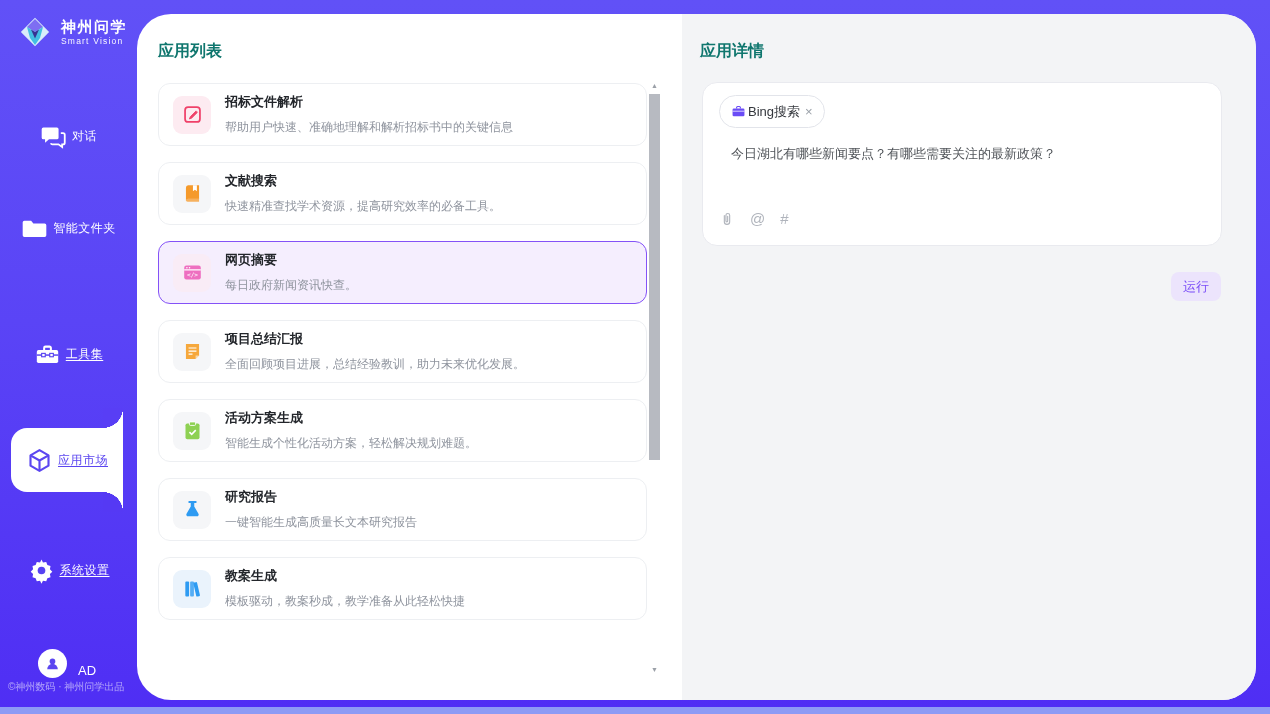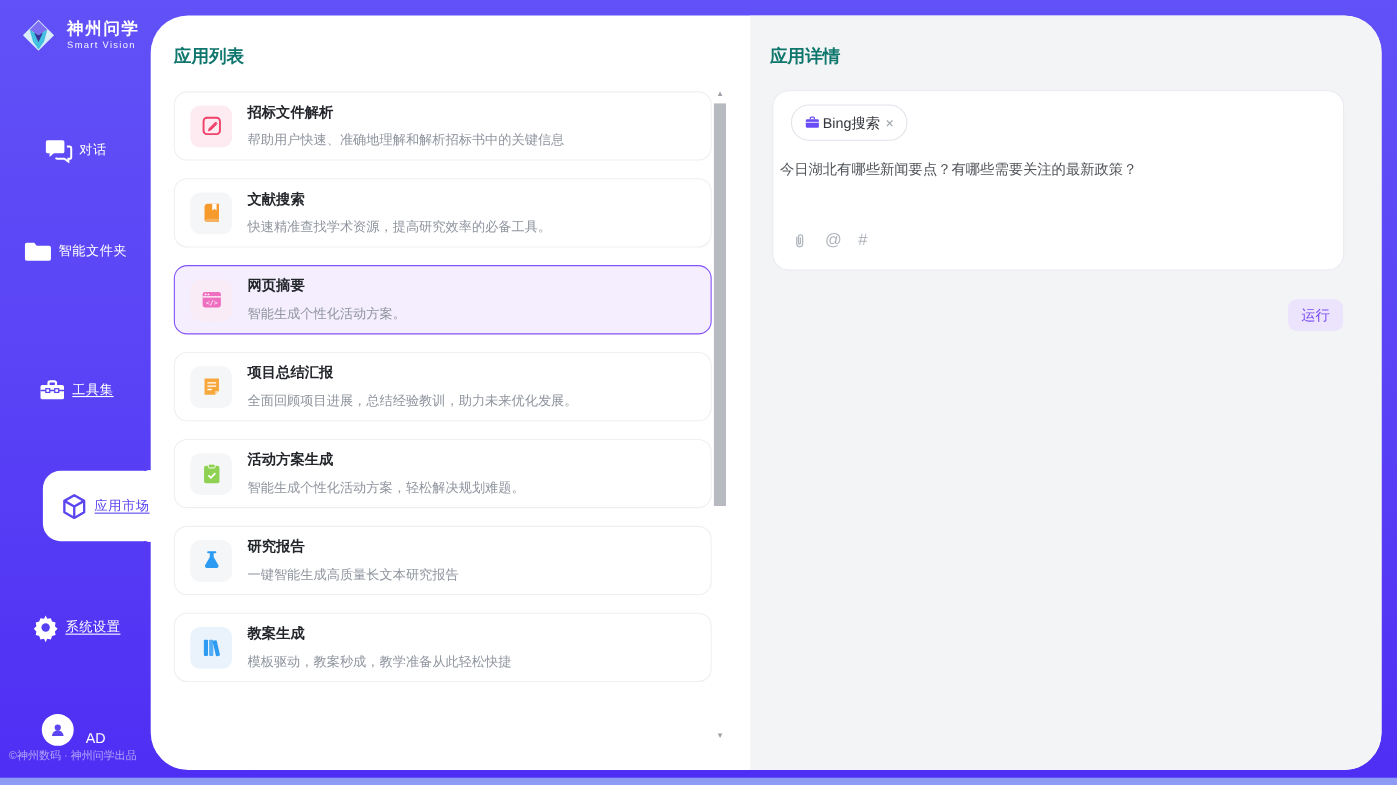--- a/index.html
+++ b/index.html
@@ -14,21 +14,21 @@
   .logo { position:absolute; left:16px; top:13px; display:flex; align-items:center; gap:7px; }
   .logo svg { width:38px; height:38px; }
   .logo-title { font-size:15px; font-weight:bold; letter-spacing:1.5px; line-height:1.15; }
   .logo-sub { font-size:8.5px; letter-spacing:1.2px; opacity:.95; }
   .nav-item { position:absolute; left:0; width:137px; height:64px; display:flex;
               flex-direction:row; align-items:center; justify-content:center; gap:5px;
               color:#fff; cursor:pointer; }
   .nav-item svg { width:27px; height:27px; display:block; }
   .nav-label { font-size:12px; letter-spacing:.5px; }
   .nav-label.u { text-decoration:underline; text-underline-offset:2px; }
-  .nav-item.selected { left:39px; width:112px; background:#fff; border-radius:16px 0 0 16px; color:#5b46f0; }
+  .nav-item.selected { left:11px; width:112px; background:#fff; border-radius:16px 0 0 16px; color:#5b46f0; }
   .nav-item.selected::before { content:""; position:absolute; right:0; top:-20px; width:20px; height:20px;
        background:radial-gradient(circle 20px at 0 0,#583ef5 99%,#fff 100%); }
   .nav-item.selected::after { content:""; position:absolute; right:0; bottom:-20px; width:20px; height:20px;
        background:radial-gradient(circle 20px at 0 100%,#5539f4 99%,#fff 100%); }
   .user-row { position:absolute; left:38px; bottom:36px; display:flex; align-items:flex-end; gap:11px; cursor:pointer; }
   .avatar { width:29px; height:29px; border-radius:50%; background:#fff; display:flex;
             align-items:center; justify-content:center; }
   .avatar svg { width:17px; height:17px; color:#5b46f0; }
   .user-label { font-size:13px; color:#fff; }
   .sidebar-footer { position:absolute; left:8px; bottom:20px; font-size:10px; color:rgba(255,255,255,.55);
@@ -62,21 +62,21 @@
   
   .right-pane { position:absolute; left:545px; top:0; width:574px; height:686px; background:#f3f4f6; }
   .detail-title { left:18px; top:27px; }
   .detail-card { position:absolute; left:20px; top:68px; width:520px; height:164px; background:#fff;
                  border:1px solid #e9eaef; border-radius:15px; }
   .tool-tag { position:absolute; left:16px; top:12px; height:33px; display:inline-flex; align-items:center;
               gap:2px; padding:12px 11px; border:1px solid #e2e4ea; border-radius:17px; background:#fff; cursor:pointer; }
   .tool-tag svg { width:15px; height:15px; color:#6a4cf6; }
   .tag-label { font-size:13px; color:#33363c; }
   .tag-close { font-size:13px; color:#9aa0a8; margin-left:3px; cursor:pointer; }
-  .prompt-text { position:absolute; left:6px; top:62px; width:480px; font-size:13px; color:#505459; }
+  .prompt-text { position:absolute; left:28px; top:62px; width:480px; font-size:13px; color:#505459; }
   .composer { position:absolute; left:16px; top:128px; display:flex; align-items:center; gap:15px;
               color:#b0b4bc; }
   .composer svg { width:16px; height:16px; display:block; cursor:pointer; }
   .glyph-icon { font-size:15px; line-height:16px; cursor:pointer; }
   .run-btn { position:absolute; left:489px; top:258px; width:50px; height:29px; border:none;
              background:#ece4fc; color:#7a4df7; font-size:13px; border-radius:8px; cursor:pointer;
              font-family:inherit; }
 </style>
 </head>
 <body>
@@ -190,21 +190,21 @@
             <svg viewBox="0 0 24 24" fill="currentColor">
               <rect x="2.5" y="4" width="19" height="16" rx="2.5"></rect>
               <path d="M2.5 9h19" stroke="#fff" stroke-width="1.4"></path>
               <circle cx="5.6" cy="6.5" r=".9" fill="#fff"></circle>
               <circle cx="8.6" cy="6.5" r=".9" fill="#fff"></circle>
               <text x="12" y="17" font-size="7" fill="#fff" text-anchor="middle" font-family="DejaVu Sans Mono,monospace">&lt;/&gt;</text>
             </svg>
           </span>
           <div class="app-text">
             <div class="app-name">网页摘要</div>
-            <div class="app-desc">智能生成个性化活动方案。</div>
+            <div class="app-desc">每日政府新闻资讯快查。</div>
           </div>
         </div>
         <div class="app-card">
           <span class="app-icon" style="background: rgb(245, 246, 248); color: rgb(246, 168, 60);">
             <svg viewBox="0 0 24 24" fill="currentColor">
               <path d="M4.5 3.5h15v13l-4 4h-11z"></path>
               <path d="M7.5 8h9M7.5 11.5h9M7.5 15h4.5" stroke="#fff" stroke-width="1.4"></path>
               <path d="M15.5 20.5v-4h4z" fill="#fff" opacity=".55"></path>
             </svg>
           </span>

